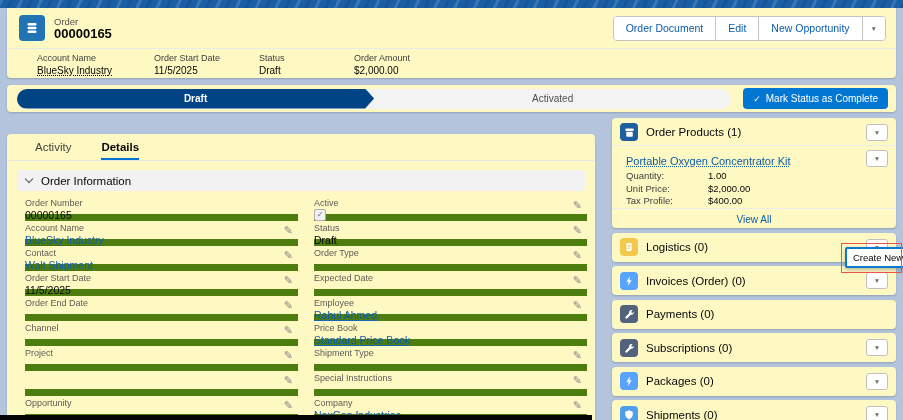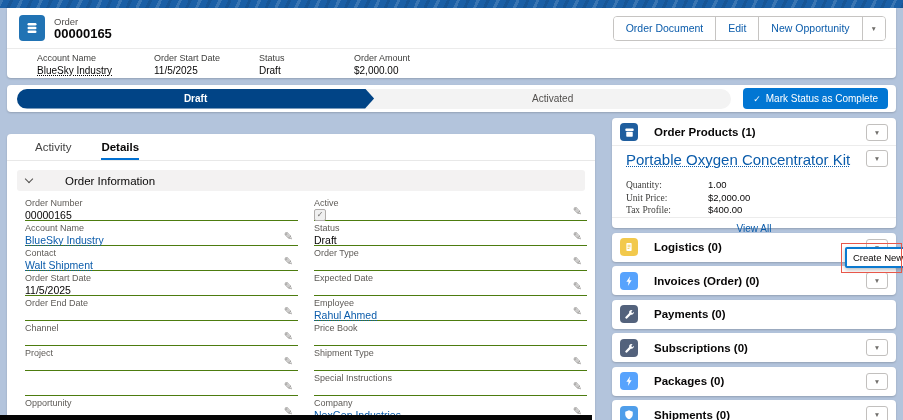--- a/index.html
+++ b/index.html
@@ -4,21 +4,21 @@
 <style>
   * { margin:0; padding:0; box-sizing:border-box; }
   html,body { width:903px; height:420px; overflow:hidden; }
   body { font-family:"Liberation Sans","DejaVu Sans",sans-serif; background:#b3c4dc; }
   #root { position:relative; width:903px; height:420px; }
 
   .topstrip { position:absolute; top:0; left:0; width:903px; height:8px;
     background-color:#1a5fa6;
     background-image:repeating-linear-gradient(115deg, rgba(255,255,255,.14) 0 3px, transparent 3px 9px, rgba(0,0,0,.10) 9px 12px, transparent 12px 18px); }
 
-  .card { background:#ffffff; border-radius:4px; box-shadow:0 1px 2px rgba(0,0,0,.18); }
+  .card { background:#fef9c3; border-radius:4px; box-shadow:0 1px 2px rgba(0,0,0,.18); }
 
   
   .header-card { position:absolute; left:7px; top:8px; width:889px; height:70px; border-radius:0 0 4px 4px; }
   .hrow1 { display:flex; align-items:center; padding:7px 10px 0 12px; }
   .rec-icon { width:26px; height:26px; border-radius:4px; background:#2173b4; display:flex; align-items:center; justify-content:center; flex:0 0 auto; }
   .htitles { margin-left:9px; }
   .ent-label { font-size:9.5px; color:#514f4d; line-height:11px; }
   .rec-name { font-size:13px; font-weight:bold; color:#080707; line-height:14px; }
   .spacer { flex:1; }
   .btn-group { display:flex; border:1px solid #c6c4c2; border-radius:4px; overflow:hidden; height:25px; background:#fff; }
@@ -42,47 +42,47 @@
   .stage.incomplete { width:50%; color:#514f4d;
     clip-path:polygon(0 0, calc(100% - 9px) 0, 100% 50%, calc(100% - 9px) 100%, 0 100%, 9px 50%); }
   .mark-btn { height:21px; background:var(--brand,#0176d3); color:#fff; border:none; border-radius:4px; font-size:10px; display:flex; align-items:center; padding:0 10px; cursor:pointer; white-space:nowrap; font-family:inherit; }
   .mark-btn .chk { font-size:9px; margin-right:5px; }
 
   
   .details-card { position:absolute; left:7px; top:134px; width:588px; height:302px; border-radius:4px 4px 0 0; }
   .tabs { display:flex; gap:30px; padding:7px 0 0 28px; border-bottom:1px solid #e8e8e8; height:27px; }
   .tab { font-size:11.5px; color:#444; padding-bottom:6px; cursor:pointer; }
   .tab.active { font-weight:bold; color:#080707; border-bottom:2.5px solid #0070d2; }
-  .section-strip { margin:9px 10px 4px 10px; height:21px; background:#f3f2f2; border-radius:3px; display:flex; align-items:center; padding-left:9px; cursor:pointer;gap:24px; }
+  .section-strip { margin:9px 10px 4px 10px; height:21px; background:#f3f2f2; border-radius:3px; display:flex; align-items:center; padding-left:9px; cursor:pointer; }
   .chev { width:6px; height:6px; border-right:1.5px solid #514f4d; border-bottom:1.5px solid #514f4d; transform:rotate(45deg); margin:-3px 9px 0 0; }
   .section-title { font-size:11.5px; color:#080707; }
   .form { display:flex; padding:1px 8px 0 18px; }
   .fcol { flex:1; } .fcol.left { margin-right:16px; }
-  .fld { height:25px; border-bottom:1px solid #4d7c0f; padding-top:2px; position:relative; }
+  .fld { height:25px; border-bottom:7px solid #4d7c0f; padding-top:2px; position:relative; }
   .fld .lbl { font-size:9px; color:#5e5b57; line-height:10px; white-space:nowrap; }
   .fld .valrow { display:flex; align-items:center; height:13px; }
   .fld .val { font-size:10.5px; color:#080707; line-height:12px; white-space:nowrap; }
   .fld .val.link { color:var(--link,#0b5cab); text-decoration:underline dotted 1px; cursor:pointer; }
   .pencil { position:absolute; right:5px; bottom:3px; font-size:11px; color:#8a8886; cursor:pointer; line-height:11px; }
   .cbx { width:12px; height:12px; border:1px solid #b0adab; border-radius:2px; background:#f0f0f0; display:flex; align-items:center; justify-content:center; font-size:8px; color:#706e6b; }
 
   .bottom-bar { position:absolute; left:0; top:415px; width:592px; height:5px; background:#050505; }
 
   
   .right-col { position:absolute; left:612px; top:118px; width:284px; }
   .rel-icon { width:18px; height:18px; border-radius:4px; display:flex; align-items:center; justify-content:center; flex:0 0 auto; }
   .ddbtn { width:22px; height:17px; border:1px solid #c2c0be; border-radius:3px; background:#fff; display:flex; align-items:center; justify-content:center; font-size:6.5px; color:#706e6b; cursor:pointer; flex:0 0 auto; }
   .op-card { height:110px; }
   .op-header { display:flex; align-items:center; padding:5px 8px 4px 8px; border-bottom:1px solid #ececec; }
-  .rtitle { font-size:11.5px; font-weight:bold; color:#080707; margin-left:16px; white-space:nowrap; }
+  .rtitle { font-size:11.5px; font-weight:normal; color:#080707; margin-left:8px; white-space:nowrap; }
   .op-body { padding:5px 8px 0 14px; position:relative; }
-  .op-name { font-size:15px; display:inline-block; margin-bottom:11px; }
+  .op-name { font-size:11px; display:inline-block; margin-bottom:3px; }
   .op-body .ddbtn { position:absolute; right:8px; top:4px; }
   .prow { display:flex; font-size:9.5px; line-height:12.5px; }
-  .prow .pl { width:82px; color:#3e3e3c;font-family:Liberation Serif, serif; }
+  .prow .pl { width:82px; color:#3e3e3c; }
   .prow .pv { color:#080707; }
   .op-footer { border-top:1px solid #ececec; height:22px; display:flex; align-items:center; justify-content:center; }
   .view-all { font-size:10px; color:var(--link,#0b5cab); cursor:pointer; }
   .rcard { height:29px; margin-top:4.5px; display:flex; align-items:center; padding:0 8px; }
 
   
   .annotation { position:absolute; left:841px; top:243px; width:61px; height:30px; border:1.5px solid #e8574a; z-index:6; pointer-events:none; }
   .popup { position:absolute; left:845px; top:247px; z-index:5; background:#fff; border:2px solid #0b7ad0; border-radius:2px; box-shadow:0 2px 4px rgba(0,0,0,.25); }
   .popup .mitem { font-size:9.5px; color:#080707; padding:3px 6px; white-space:nowrap; cursor:pointer; }
 </style>
@@ -256,20 +256,23 @@
         </div>
         <div class="fld">
           <div class="lbl">Employee</div>
           <div class="valrow">
               <span class="val link">Rahul Ahmed</span>
             </div>
           <span class="pencil">✎</span>
         </div>
         <div class="fld">
           <div class="lbl">Price Book</div>
+          <div class="valrow">
+              <span class="val link">Standard Price Book</span>
+            </div>
         </div>
         <div class="fld">
           <div class="lbl">Shipment Type</div>
           <span class="pencil">✎</span>
         </div>
         <div class="fld">
           <div class="lbl">Special Instructions</div>
           <div class="valrow">
               <span class="val"></span>
             </div>

